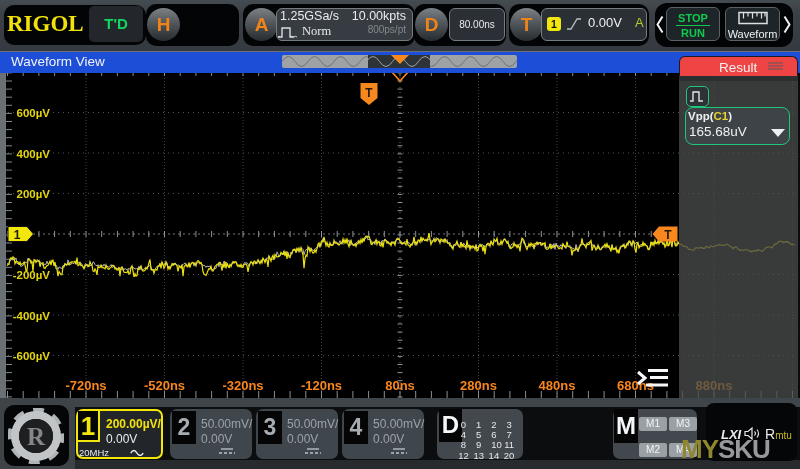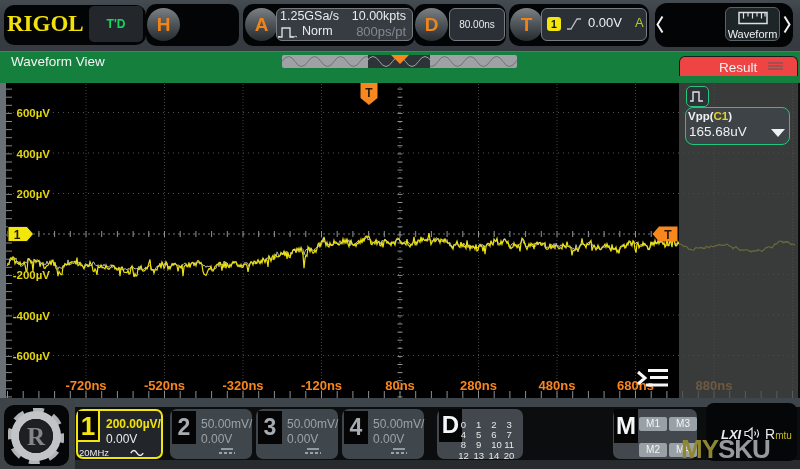--- a/index.html
+++ b/index.html
@@ -4,27 +4,27 @@
 * { margin:0; padding:0; box-sizing:border-box; }
 html,body { width:800px; height:469px; background:#000; font-family:"Liberation Sans", sans-serif; overflow:hidden; }
 #scr { position:absolute; top:0; left:0; width:800px; height:469px; background:#000; }
 .abs { position:absolute; }
 
 #topbar { top:0; left:0; width:800px; height:51px; background:linear-gradient(#454c51,#3a4045 30%,#343a3f); }
 .pill { position:absolute; background:#030405; border-radius:10px; }
 .knob { position:absolute; width:33px; height:33px; border-radius:50%; background:linear-gradient(#7b8185, #51575b 45%, #262b2f); color:#f08418; font-weight:bold; text-align:center; }
 .vbox { position:absolute; background:#2b3036; border:1px solid #767c80; border-radius:6px; color:#e9ebec; }
 #rigol { left:7px; top:11px; font-family:"Liberation Serif", serif; font-weight:bold; font-size:23px; color:#f2e20a; letter-spacing:0px; }
-#td { left:89px; top:6px; width:54px; height:36px; background:#23272b; border-radius:5px; color:#10d95e; font-size:12px; font-weight:bold; text-align:center; line-height:36px; }
+#td { left:89px; top:6px; width:54px; height:36px; background:#23272b; border-radius:5px; color:#10d95e; font-size:15px; font-weight:bold; text-align:center; line-height:36px; }
 #stopbtn { position:absolute; left:666px; top:7px; width:54px; height:34px; background:#1e2529; border:1px solid #5c6266; border-radius:6px; text-align:center; }
 #stopbtn .s { color:#0ecb4e; font-size:11px; font-weight:bold; line-height:14px; }
 #stopbtn hr { border:none; border-top:1.5px solid #0ecb4e; margin:0 9px; }
 #measbtn { position:absolute; left:725px; top:7px; width:55px; height:34px; background:#1e2529; border:1px solid #5c6266; border-radius:6px; text-align:center; }
 
-#wvbar { top:51px; left:0; width:800px; height:32px; background:#15803d; border-top:1px solid #6a6e72; color:#f2f3f4; font-size:13.5px; }
+#wvbar { top:51px; left:0; width:800px; height:22px; background:#1d4ed8; border-top:1px solid #6a6e72; color:#f2f3f4; font-size:13.5px; }
 
 #rhead { top:56px; left:679px; width:119px; height:20px; background:#ef4444; color:#eef0f1; font-size:13.5px; border-radius:6px 6px 0 0; border-top:1.5px solid #1a1d1f; border-left:1.5px solid #1a1d1f; border-right:1.5px solid #1a1d1f; }
 #rbody { top:75.5px; left:679px; width:119px; height:322.5px; background:rgba(72,76,74,0.78); }
 
 #botbar { top:398px; left:0; width:800px; height:71px; background:#0b0d0e; }
 #botbar .topstrip { position:absolute; top:0; left:0; width:800px; height:9px; background:#3f464b; }
 #botbar .botstrip { position:absolute; top:62px; left:0; width:800px; height:9px; background:#272b2e; }
 #botbar .leftblk { position:absolute; top:0; left:0; width:75px; height:71px; background:#3d4347; }
 .chbox { position:absolute; top:11px; height:50px; border-radius:7px; }
 .badge { position:absolute; background:#050505; text-align:center; }
@@ -328,42 +328,47 @@
   <div class="knob" style="left:147px;top:7.5px;line-height:33px;font-size:19px;">H</div>
 
   <div class="pill" style="left:243px;top:4px;width:172px;height:42px;"></div>
   <div class="knob" style="left:245px;top:7.5px;line-height:33px;font-size:19px;">A</div>
   <div class="vbox" style="left:276px;top:8px;width:137px;height:33px;background:#373c42;"></div>
   <div class="abs" style="left:280px;top:9px;font-size:12.5px;color:#e9ebec;">1.25GSa/s</div>
   <svg class="abs" style="left:277px;top:26px" width="24" height="13" viewBox="0 0 24 13">
     <path d="M1,11 h4 v-9 h8 v9 h4" fill="none" stroke="#d8dcde" stroke-width="1.4"></path>
     <path d="M1,11 q1,-1.5 2,0 M13,11 q1.5,-1.5 3,0 M17,11 q1.5,-1.5 3,0" fill="none" stroke="#d8dcde" stroke-width="1"></path>
   </svg>
-  <div class="abs" style="left:302px;top:24px;font-size:12.5px;color:#e9ebec;">Norm</div>
+  <div class="abs" style="left:302px;top:24px;font-size:12.5px;color:#e9ebec;font-family:Liberation Serif, serif;">Norm</div>
   <div class="abs" style="left:340px;top:9px;width:66px;text-align:right;font-size:12.5px;color:#e9ebec;">10.00kpts</div>
-  <div class="abs" style="left:340px;top:24px;width:66px;text-align:right;font-size:13px;color:#84898d;">800ps/pt</div>
+  <div class="abs" style="left:340px;top:24px;width:66px;text-align:right;font-size:10px;color:#84898d;">800ps/pt</div>
 
   <div class="pill" style="left:414px;top:4px;width:92px;height:42px;"></div>
   <div class="knob" style="left:415px;top:7.5px;line-height:33px;font-size:19px;">D</div>
   <div class="vbox" style="left:449px;top:8px;width:56px;height:33px;font-size:10px;line-height:31px;text-align:center;">80.00ns</div>
 
   <div class="pill" style="left:509px;top:4px;width:140px;height:42px;"></div>
   <div class="knob" style="left:510px;top:7.5px;line-height:33px;font-size:19px;">T</div>
   <div class="vbox" style="left:541px;top:8px;width:106px;height:33px;"></div>
   <div class="abs" style="left:547px;top:17px;width:14px;height:14px;background:#f2e60d;border-radius:3px;color:#111;font-size:10.5px;font-weight:bold;text-align:center;line-height:14px;">1</div>
   <svg class="abs" style="left:566px;top:16px" width="16" height="16" viewBox="0 0 16 16">
     <path d="M1,13 h4 l6,-10 h4" fill="none" stroke="#b9bec2" stroke-width="1.3"></path>
   </svg>
   <div class="abs" style="left:588px;top:15px;font-size:13px;color:#eef0f1;">0.00V</div>
   <div class="abs" style="left:635px;top:15px;font-size:13px;color:#b3cb21;">A</div>
 
   <div class="pill" style="left:655px;top:3px;width:138px;height:44px;border-radius:12px;"></div>
   <svg class="abs" style="left:656px;top:15px" width="8" height="19" viewBox="0 0 8 19">
         <polyline points="6.5,1.5 1.5,9.5 6.5,17.5" fill="none" stroke="#eff1f2" stroke-width="2"></polyline>
       </svg>
+  <div id="stopbtn">
+        <div class="s" style="margin-top:3px;">STOP</div>
+        <hr>
+        <div class="s">RUN</div>
+      </div>
   <div id="measbtn">
     <svg width="30" height="14" viewBox="0 0 30 14" style="margin-top:3px;">
       <rect x="1" y="1.5" width="28" height="11" fill="none" stroke="#dde0e2" stroke-width="1.5"></rect>
       <g stroke="#dde0e2" stroke-width="1.2">
         <line x1="5.5" y1="2" x2="5.5" y2="7.5"></line>
             <line x1="10" y1="2" x2="10" y2="5.5"></line>
         <line x1="14.5" y1="2" x2="14.5" y2="7.5"></line>
             <line x1="19" y1="2" x2="19" y2="5.5"></line>
         <line x1="23.5" y1="2" x2="23.5" y2="7.5"></line>
             <line x1="27" y1="2" x2="27" y2="5.5"></line>

